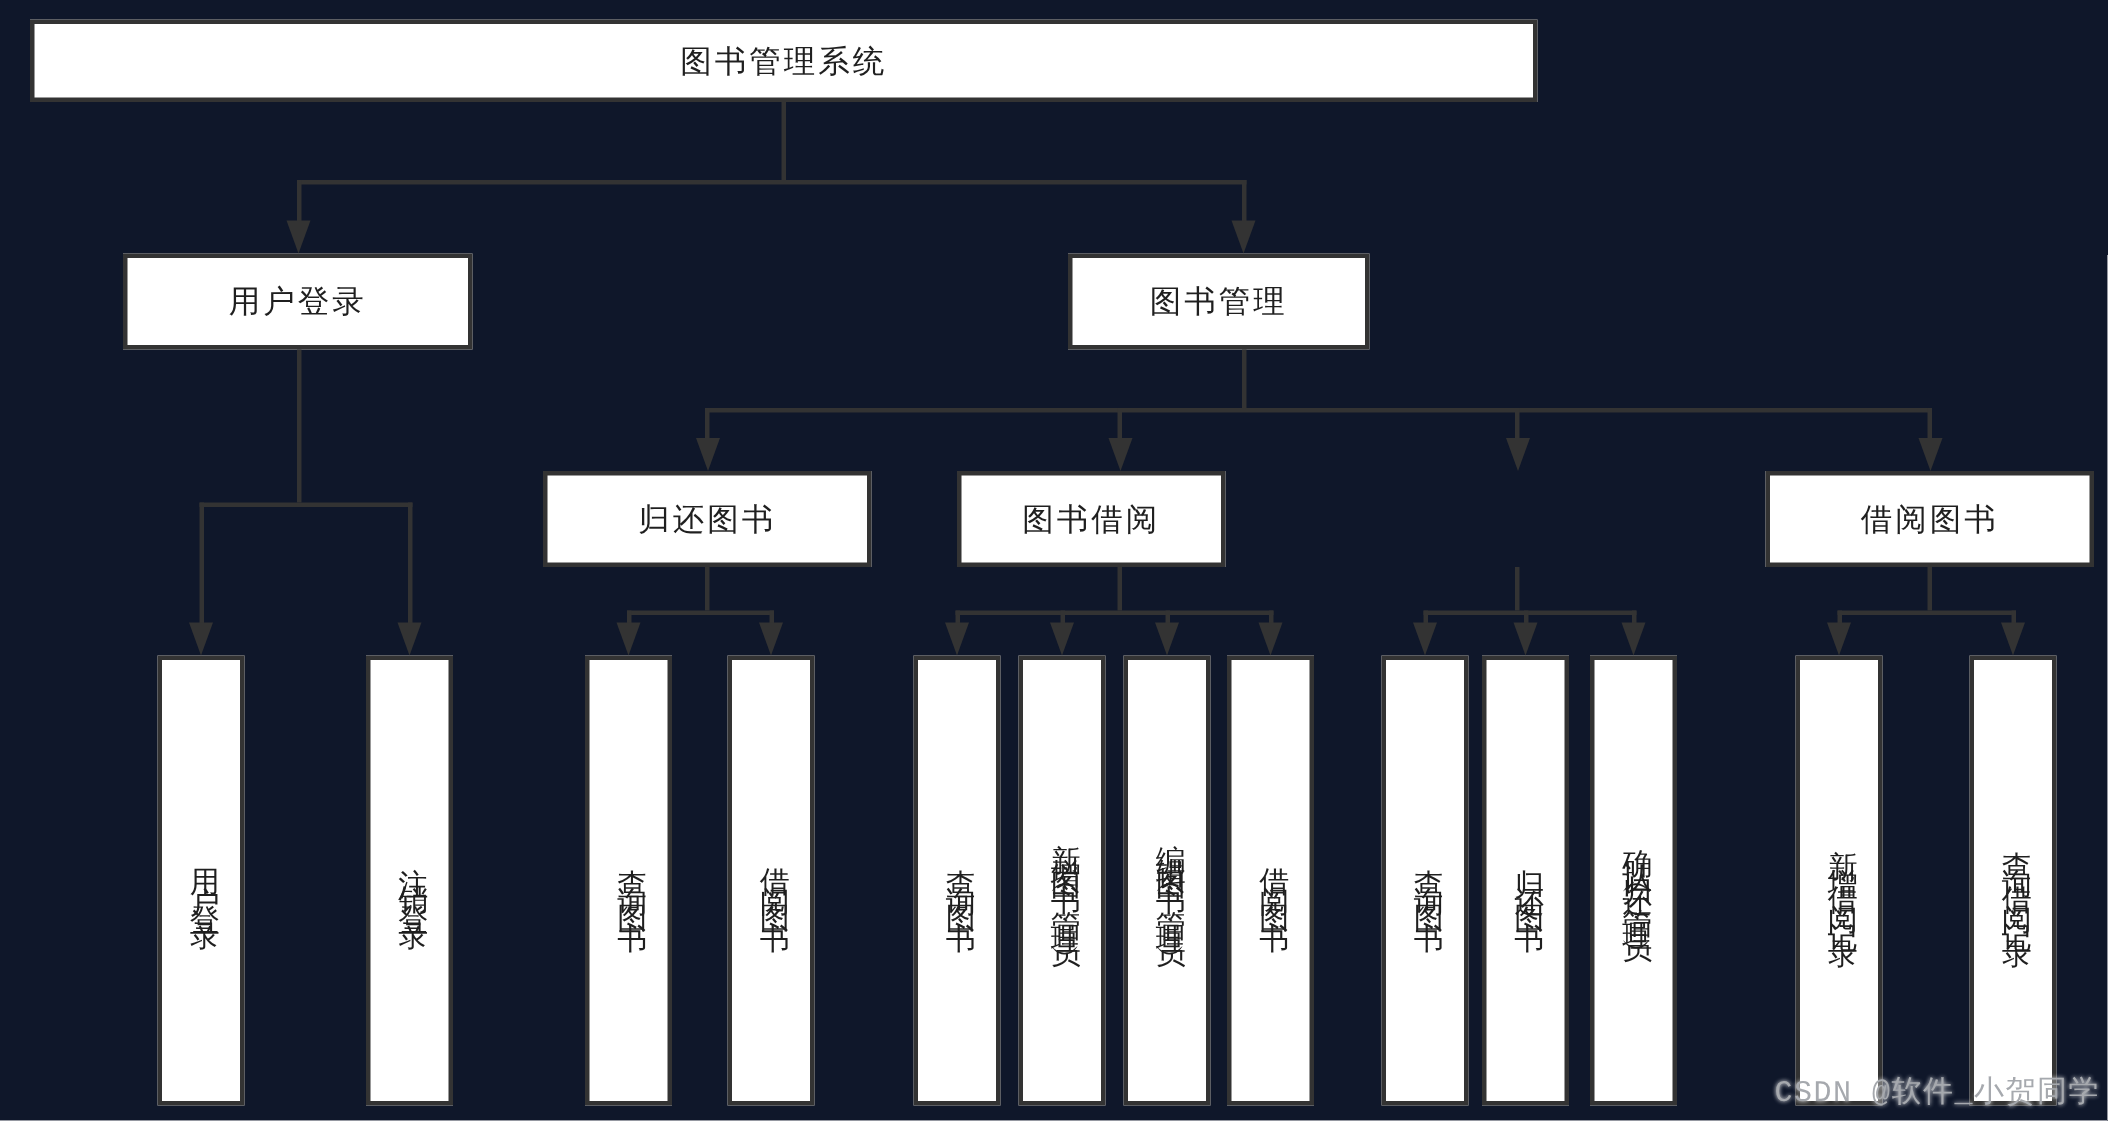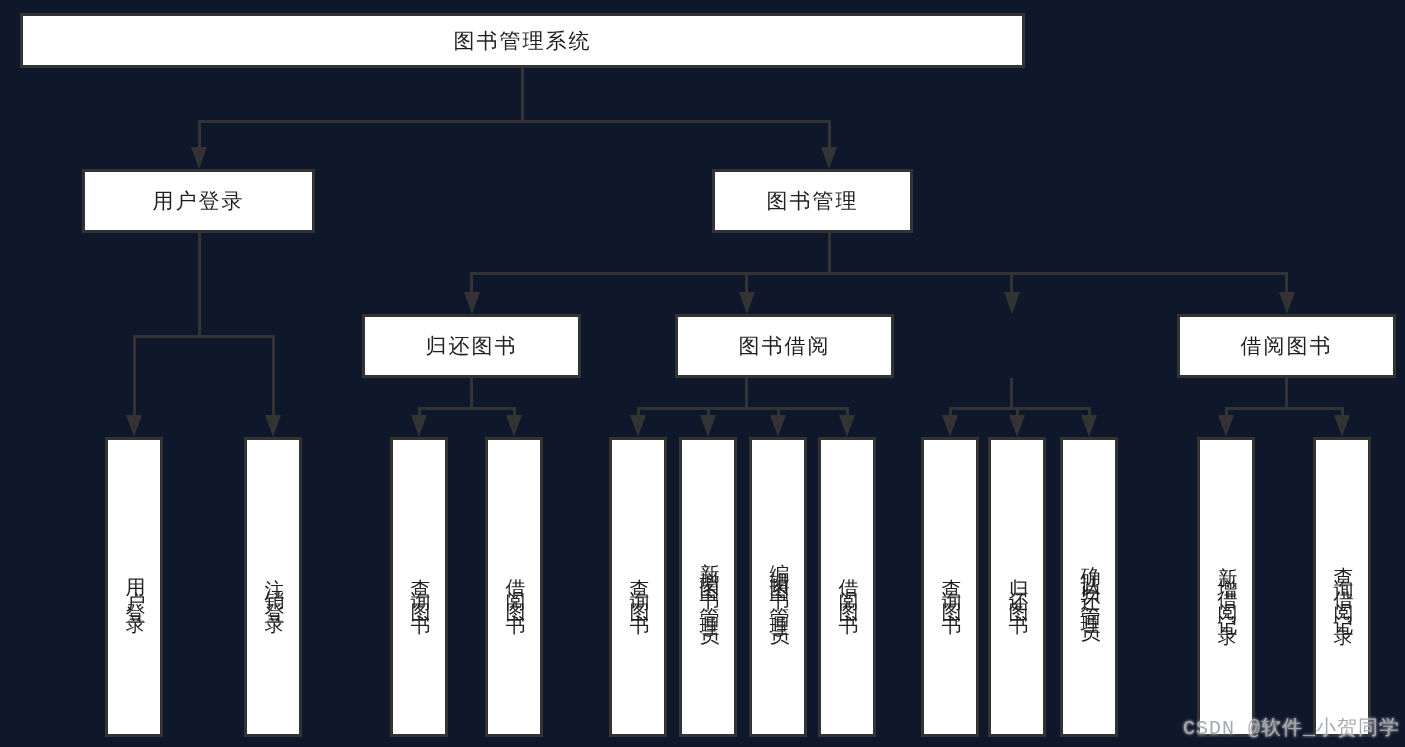--- a/index.html
+++ b/index.html
@@ -34,21 +34,21 @@
 <body>
 
 <div class="canvas">
 
   <div class="node" style="left:20px;top:13px;width:1005px;height:55px;">图书管理系统</div>
 
   <div class="node" style="left:82px;top:169px;width:233px;height:64px;">用户登录</div>
   <div class="node" style="left:712px;top:169px;width:201px;height:64px;">图书管理</div>
 
   <div class="node" style="left:362px;top:314px;width:219px;height:64px;">归还图书</div>
-  <div class="node" style="left:675px;top:314px;width:219px;height:64px;">图书借阅</div>
+  <div class="node" style="left:638px;top:314px;width:179px;height:64px;">图书借阅</div>
   <div class="node" style="left:1177px;top:314px;width:219px;height:64px;">借阅图书</div>
 
   <div class="vnode" style="left:105px;top:437px;width:58px;height:300px;">用户登录</div>
   <div class="vnode" style="left:244px;top:437px;width:58px;height:300px;">注销登录</div>
 
   <div class="vnode" style="left:390px;top:437px;width:58px;height:300px;">查询图书</div>
   <div class="vnode" style="left:485px;top:437px;width:58px;height:300px;">借阅图书</div>
 
   <div class="vnode" style="left:609px;top:437px;width:58px;height:300px;">查询图书</div>
   <div class="vnode" style="left:679px;top:437px;width:58px;height:300px;letter-spacing:9px;">新增图书（管理员）</div>

